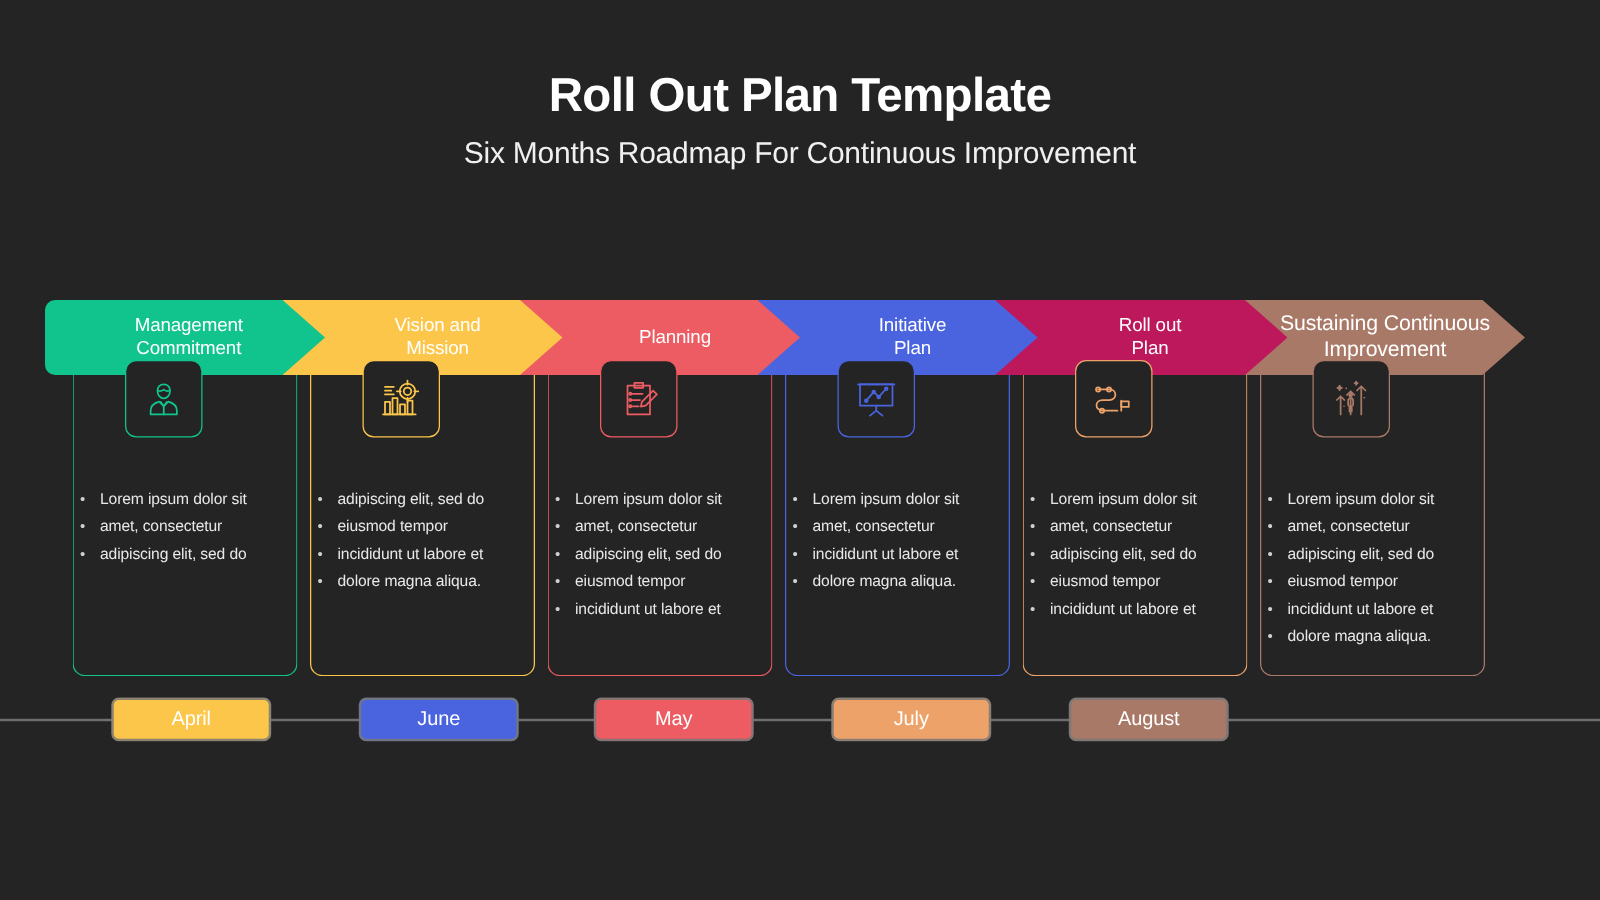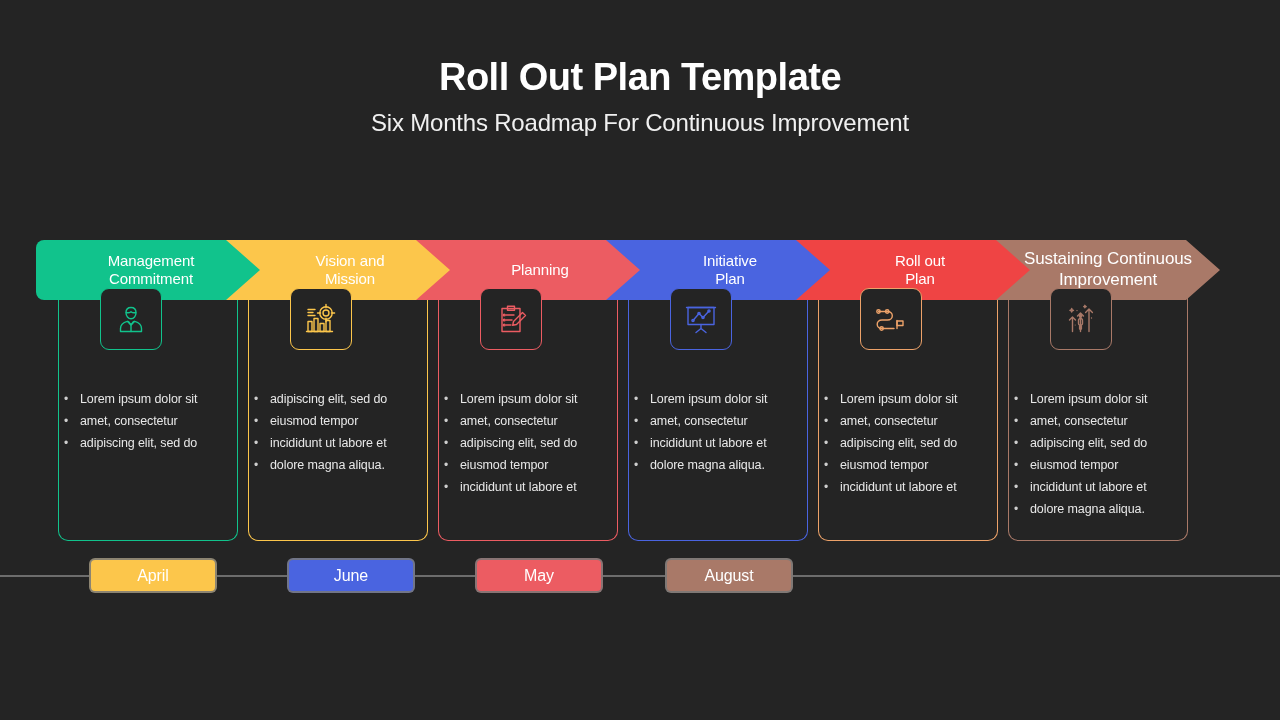--- a/index.html
+++ b/index.html
@@ -216,21 +216,21 @@
           </svg>
         </div>
         <ul class="bullets">
           <li>Lorem ipsum dolor sit</li>
           <li> amet, consectetur</li>
           <li>incididunt ut labore et</li>
           <li>dolore magna aliqua.</li>
         </ul>
       </div>
       <div class="col">
-        <div class="chev" style="background: #ef4444;">
+        <div class="chev" style="background: #be185d;">
           <div class="chev-label">Roll out
 Plan</div>
         </div>
         <div class="card" style="border-color: rgb(237, 162, 105);"></div>
         <div class="icon-tile" style="border-color: rgb(237, 162, 105);">
           <svg width="36" height="30" viewBox="0 0 36 30">
             <path fill="none" stroke="#eda269" stroke-width="1.4" stroke-linecap="round" stroke-linejoin="round" d="M5.5 7.5h9c3 0 4.8 2 4.8 4.2S17.5 16 14.5 16H9c-3 0-4.8 2-4.8 4.2S6 24.5 9 24.5h12"></path>
             <circle fill="none" stroke="#eda269" stroke-width="1.4" stroke-linecap="round" stroke-linejoin="round" cx="5.5" cy="7.5" r="1.7"></circle>
             <circle fill="none" stroke="#eda269" stroke-width="1.4" stroke-linecap="round" stroke-linejoin="round" cx="14.2" cy="7.5" r="1.7"></circle>
             <circle fill="none" stroke="#eda269" stroke-width="1.4" stroke-linecap="round" stroke-linejoin="round" cx="8.6" cy="24.5" r="1.7"></circle>
@@ -275,16 +275,17 @@
           <li>dolore magna aliqua.</li>
         </ul>
       </div>
     </div>
 
   <div class="timeline-line"></div>
   <div class="months" id="months">
       <div class="month" style="background: rgb(252, 198, 75);">April</div>
       <div class="month" style="background: rgb(74, 100, 224);">June</div>
       <div class="month" style="background: rgb(236, 92, 98);">May</div>
+      <div class="month" style="background: rgb(237, 162, 105);">July</div>
       <div class="month" style="background: rgb(169, 121, 104);">August</div>
     </div>
 
 </div>
 
 </body></html>

